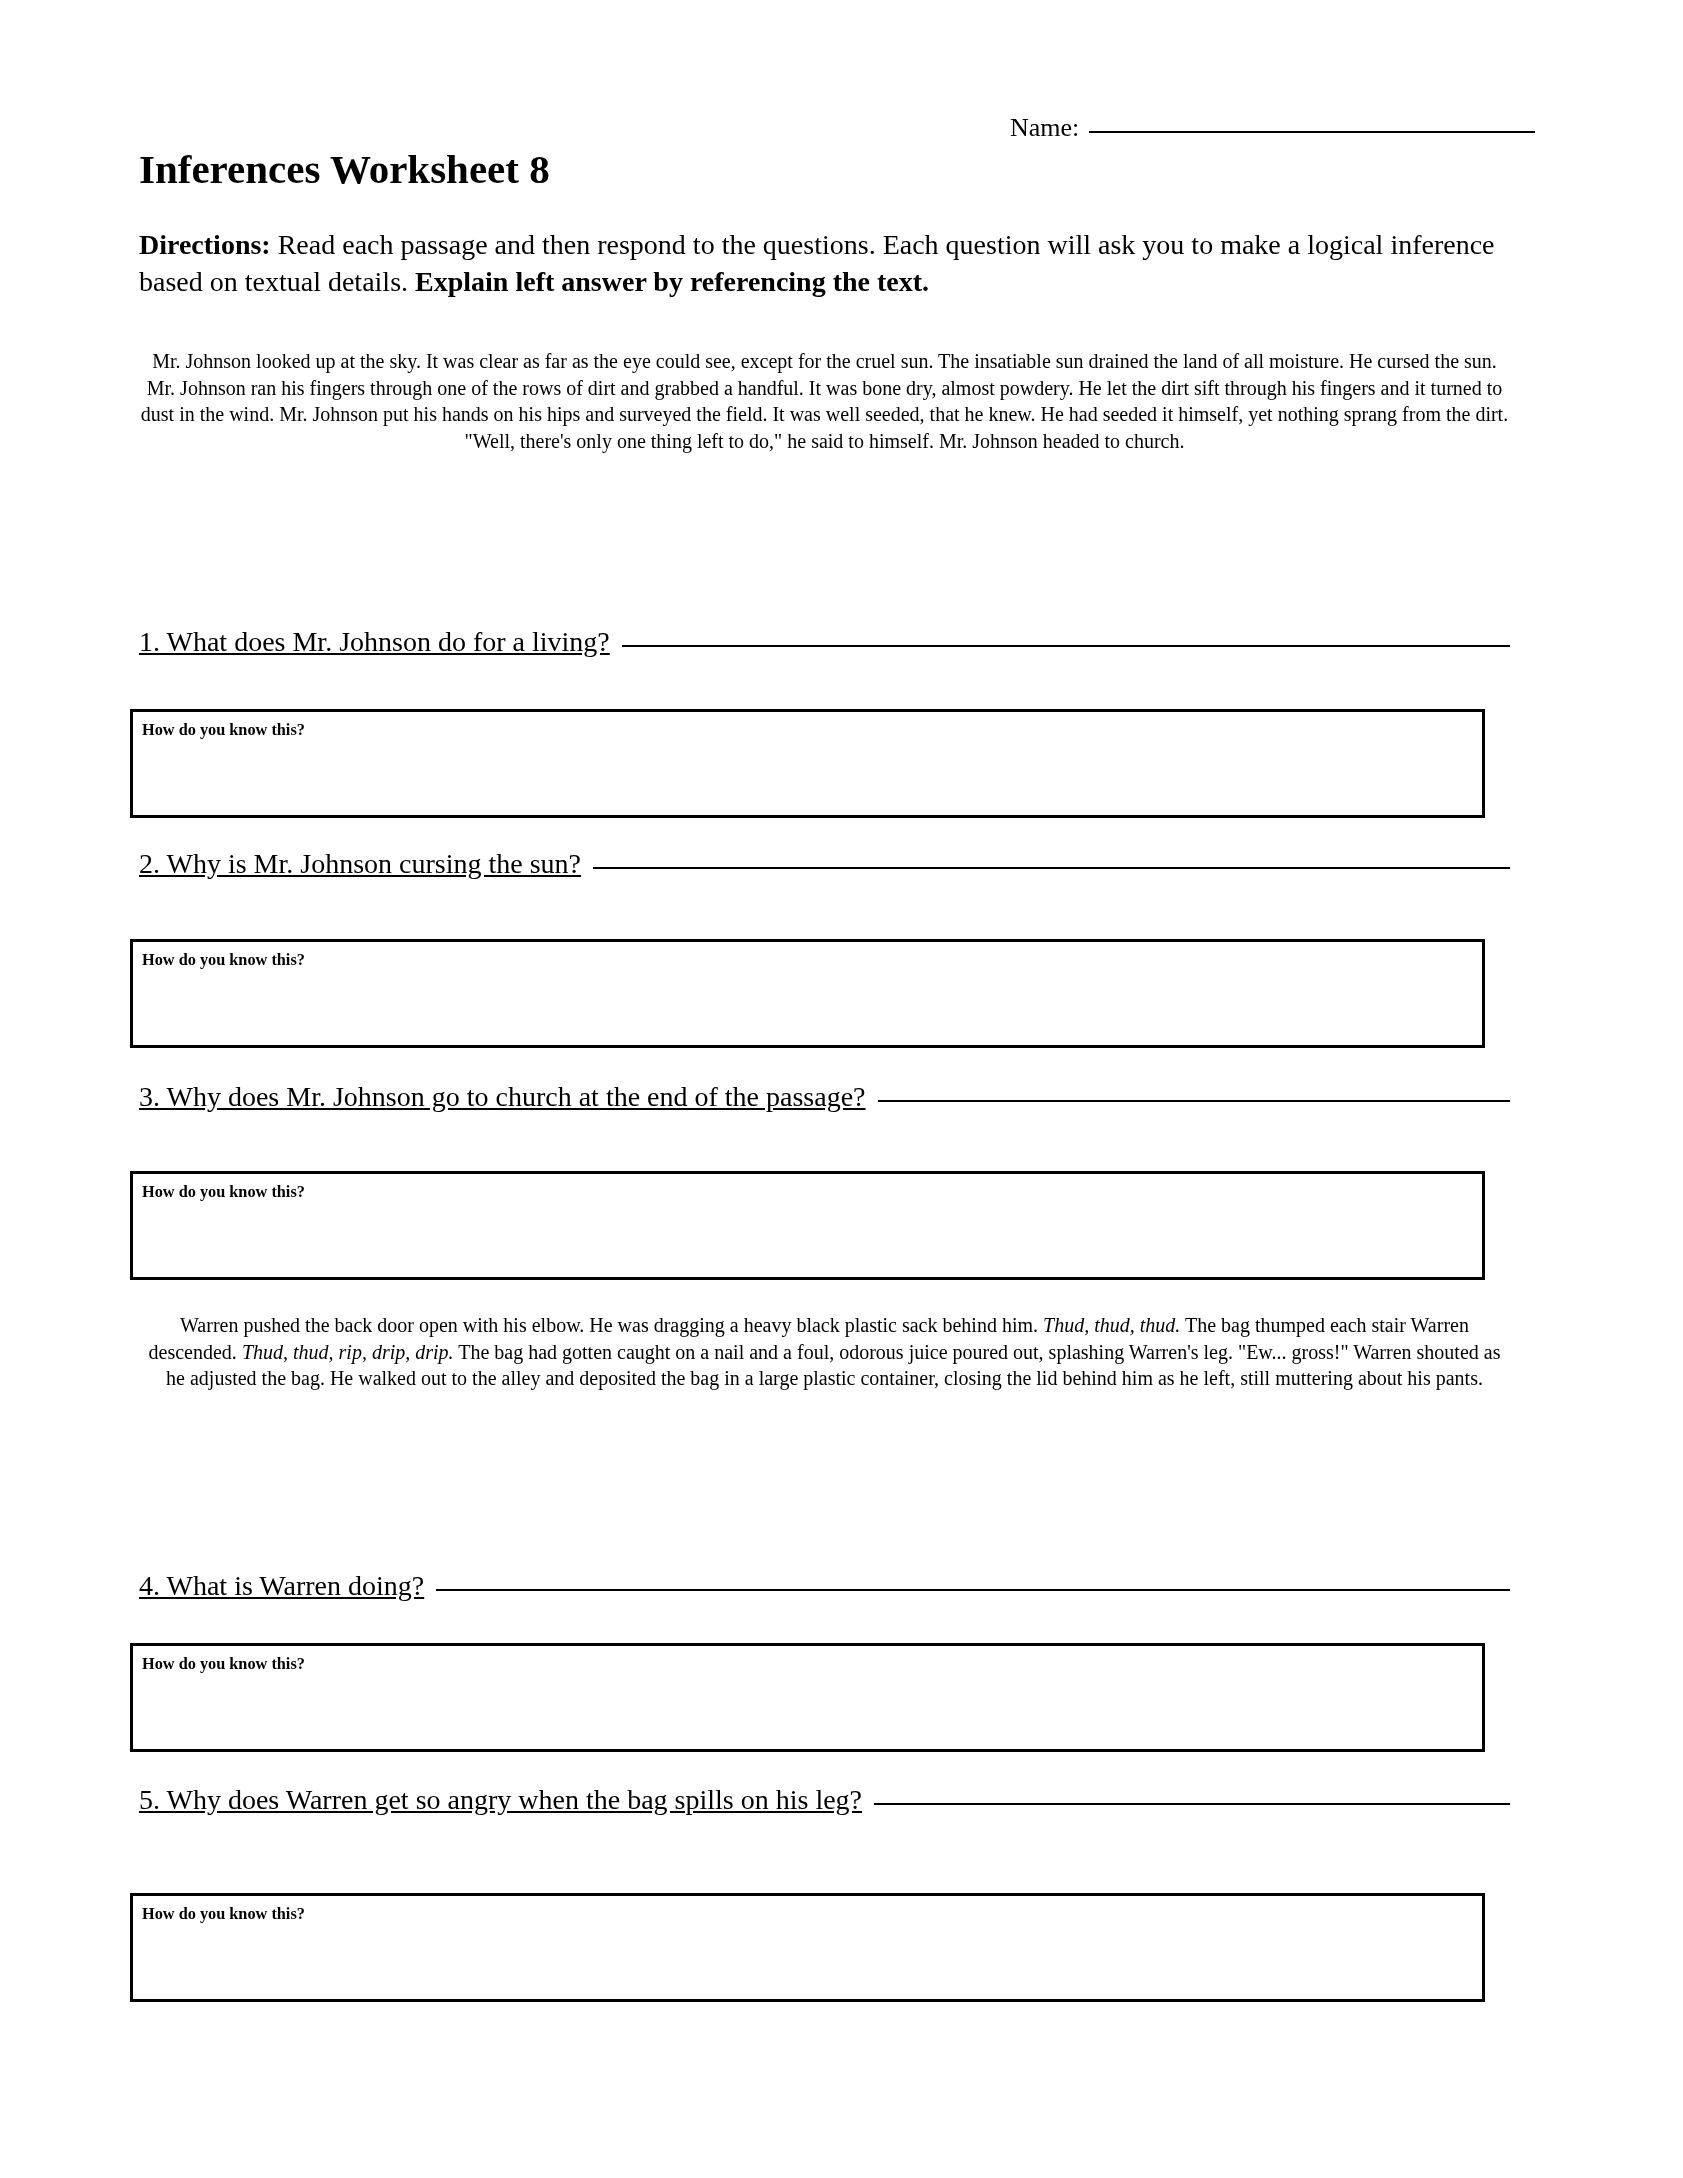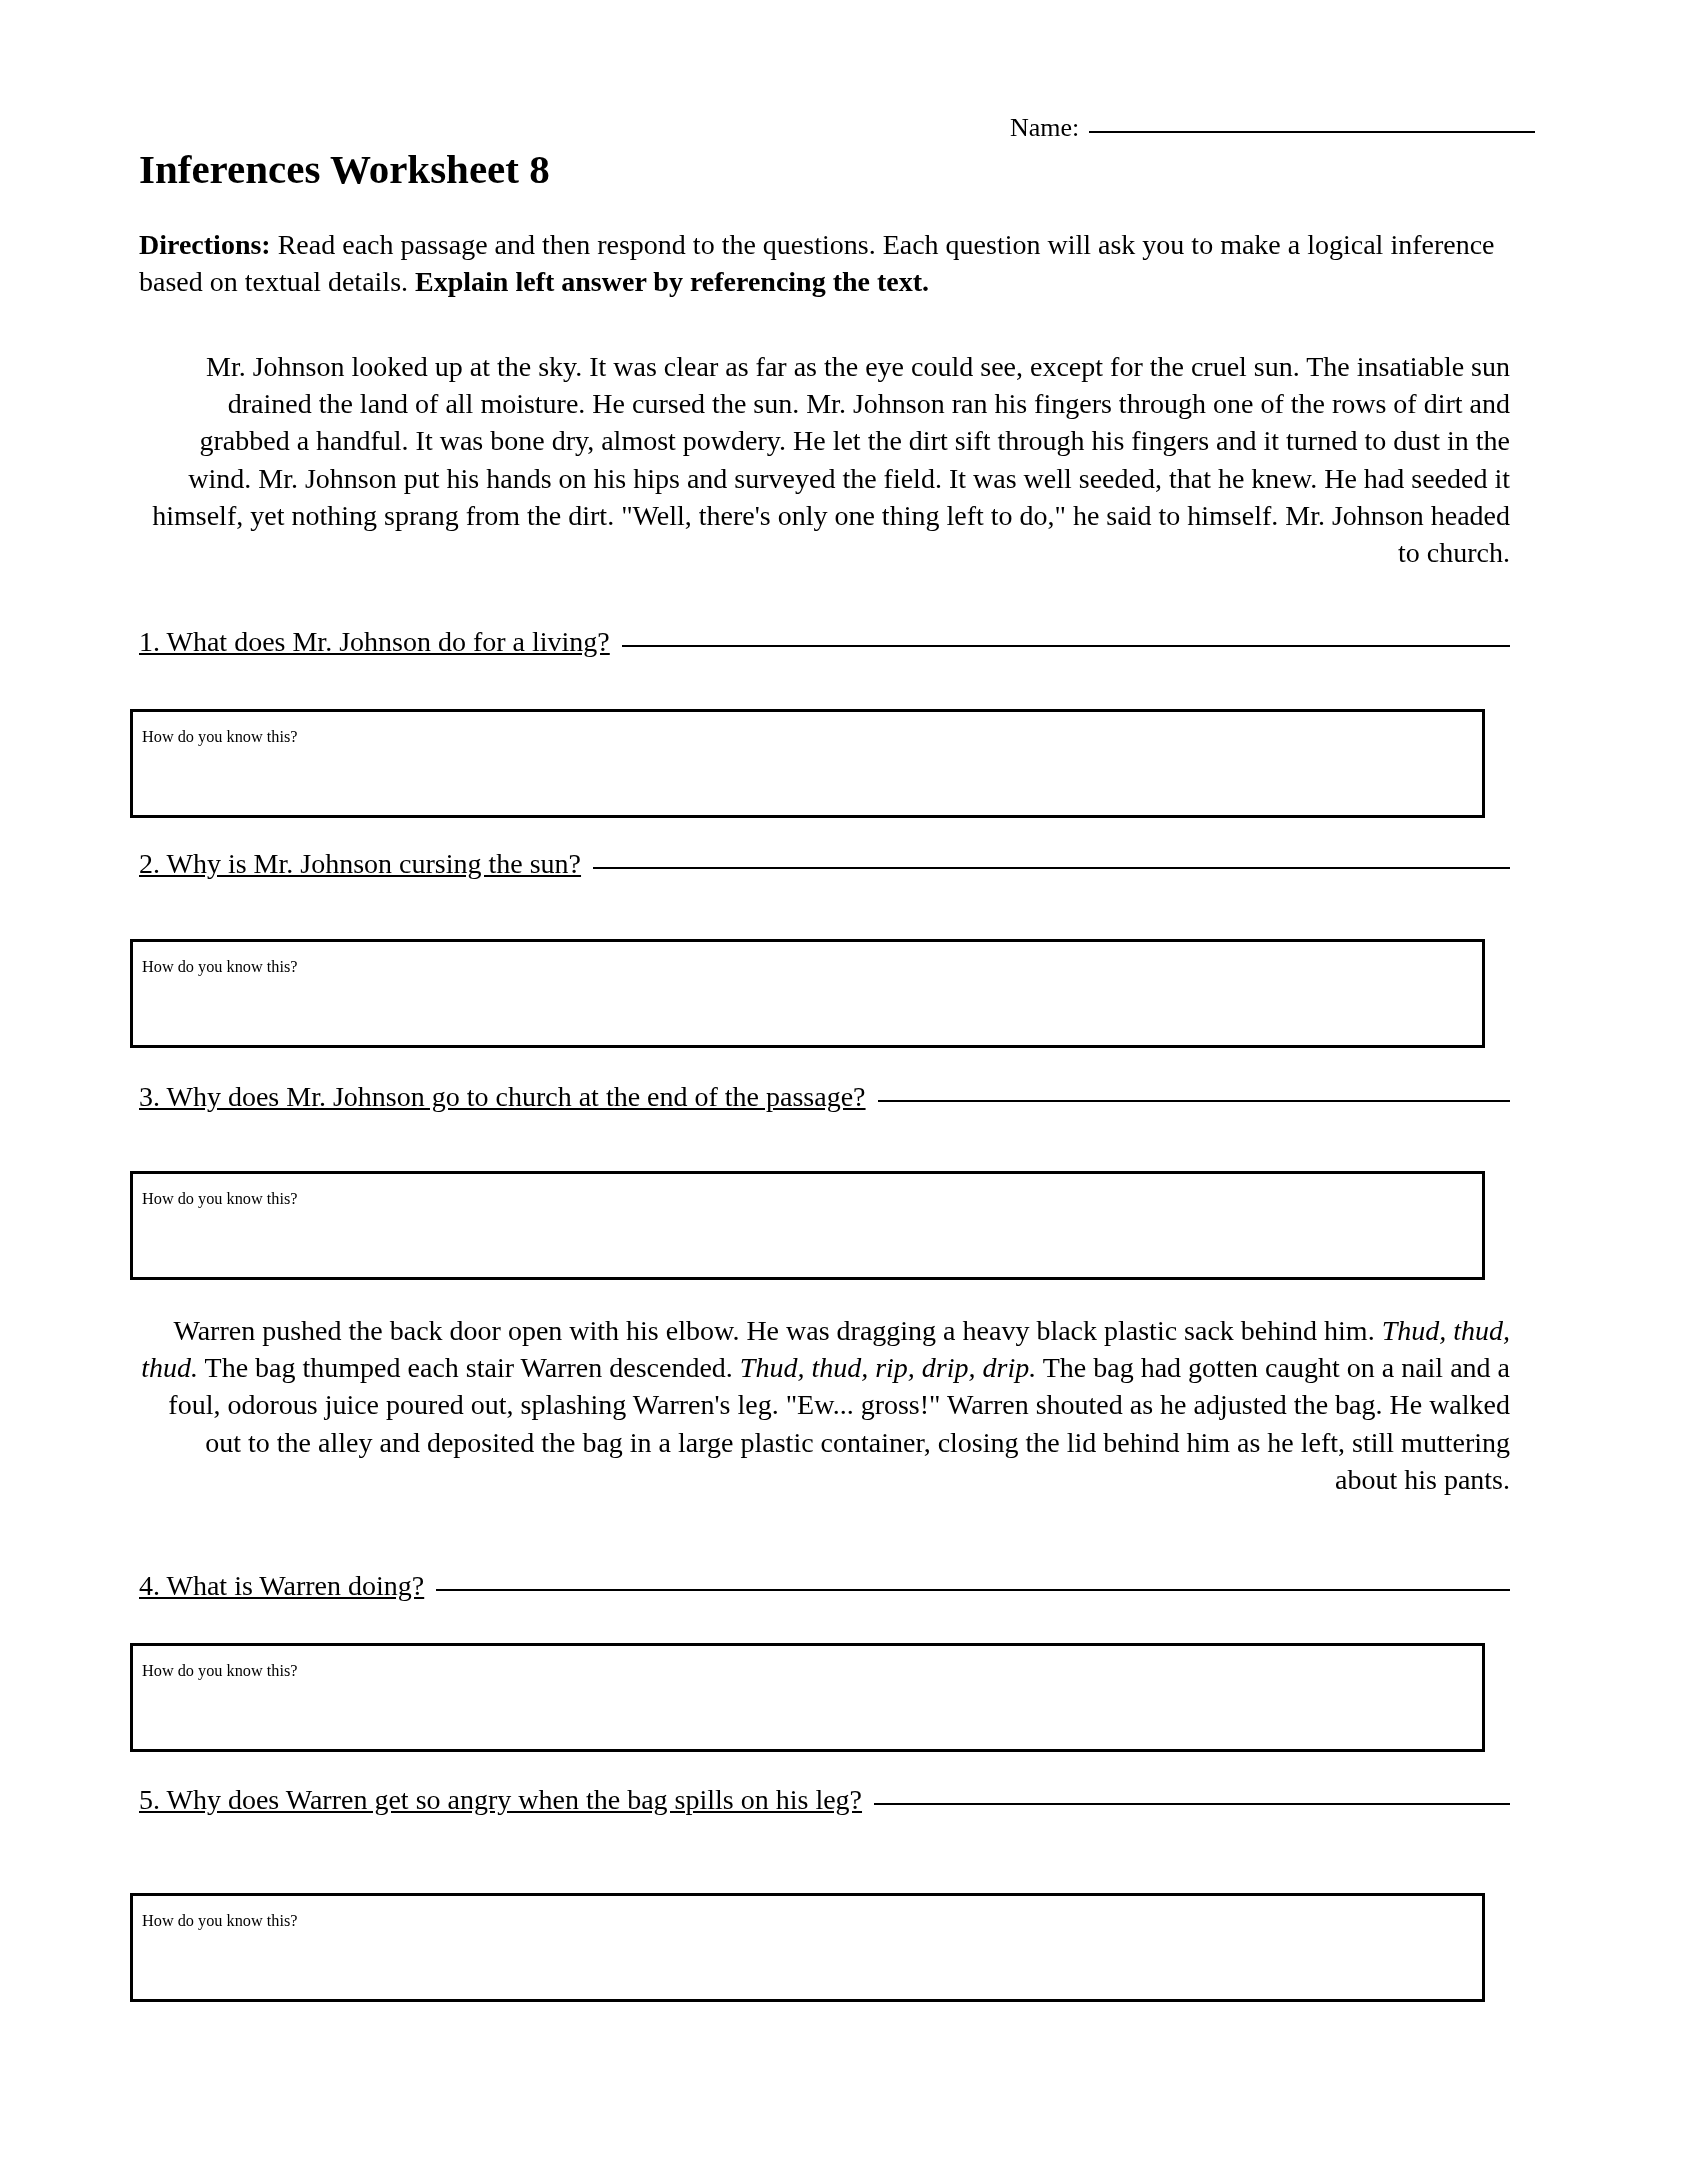--- a/index.html
+++ b/index.html
@@ -63,23 +63,23 @@
 
   .directions {
     top: 226px;
     font-size: 28px;
     line-height: 1.33;
     text-align: left;
   }
   .directions b { font-weight: bold; }
 
   .passage {
-    font-size: 28px;
+    font-size: 20px;
     line-height: 1.33;
-    text-align: right;
+    text-align: center;
   }
   .passage i { font-style: italic; }
 
   .passage-1 { top: 348px; }
   .passage-2 { top: 1312px; }
 
   
   .question {
     font-size: 28px;
     line-height: 1.3;
@@ -108,22 +108,22 @@
   .answer-box {
     position: absolute;
     left: 130px;
     width: 1355px;
     height: 109px;
     border: 3px solid #000;
     background: #ffffff;
   }
   .answer-box .hint {
     font-size: 16.3px;
-    font-weight: normal;
-    padding: 16px 0 0 9px;
+    font-weight: bold;
+    padding: 9px 0 0 9px;
     line-height: 1.1;
     letter-spacing: 0px;
   }
   .answer-area {
     display: block;
     width: 100%;
     height: 77px;
   }
 
   .box1 { top: 709px; }

